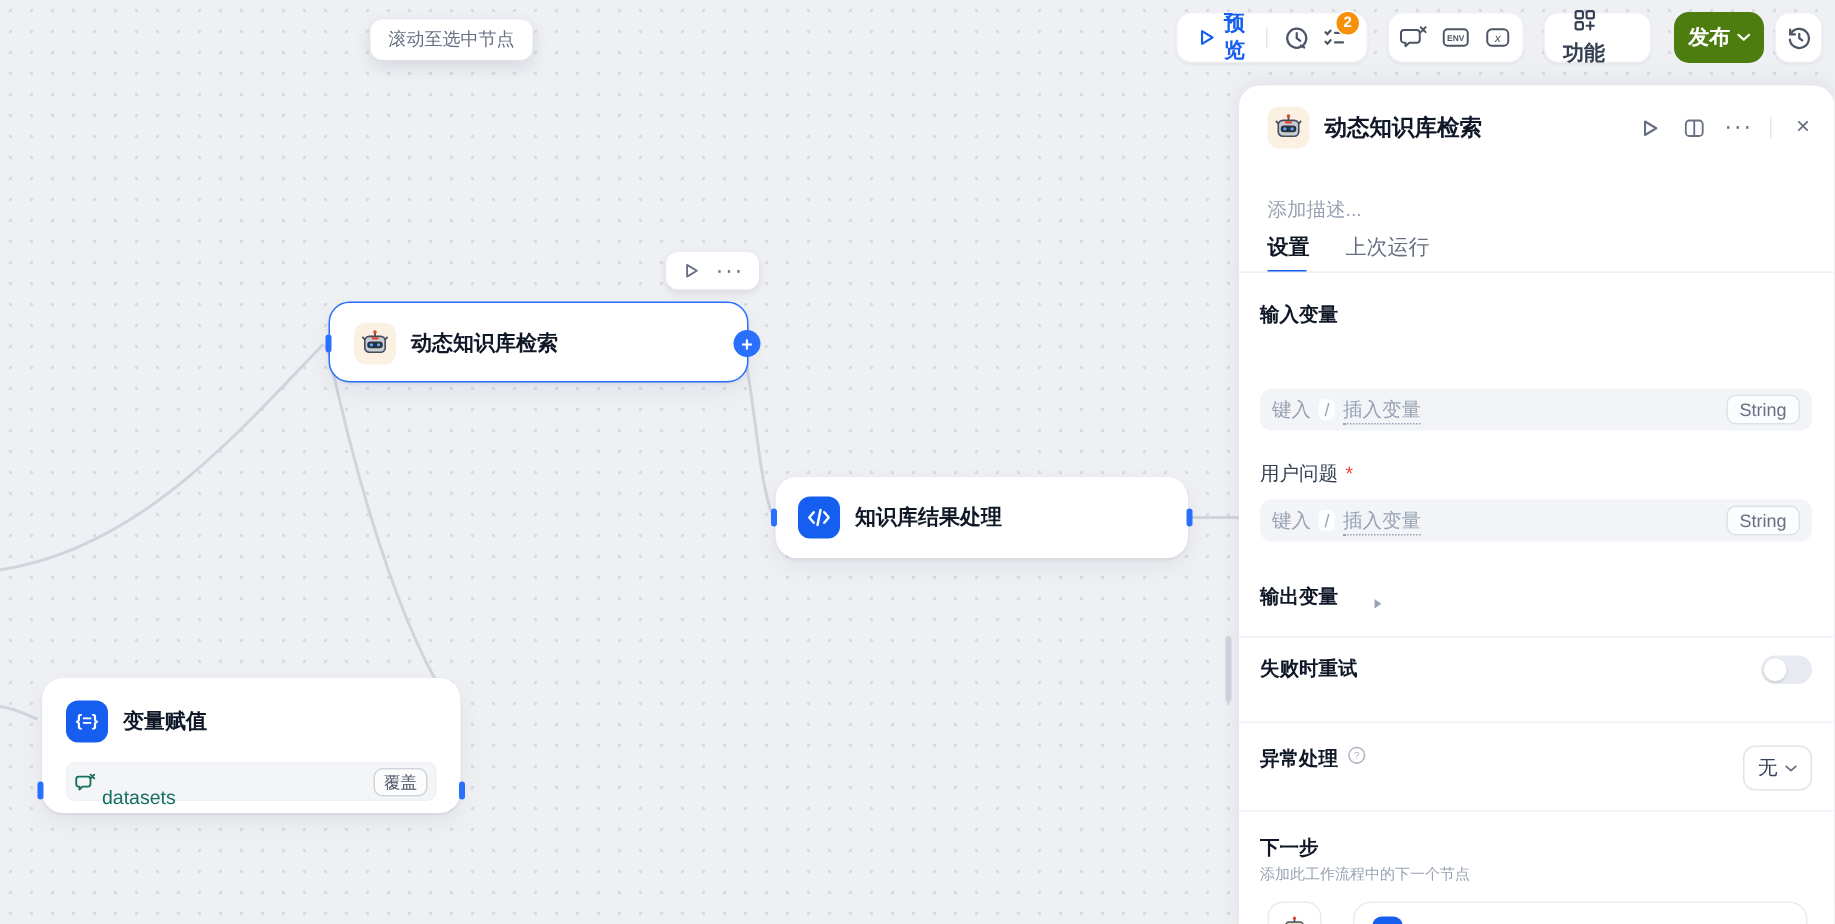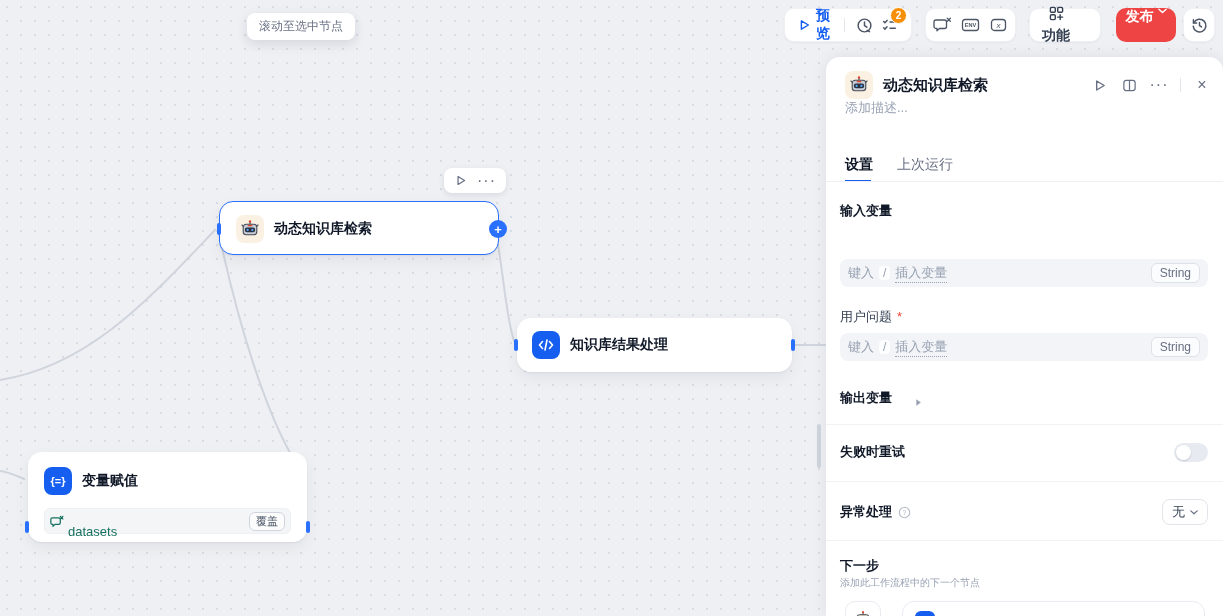--- a/index.html
+++ b/index.html
@@ -18,22 +18,22 @@
   .tgroup { position:absolute; top:8px; height:34px; background:#fff; border-radius:10px;
             border:1px solid #f0f1f4; box-shadow:0 1px 2px rgba(16,24,40,.05);
             display:flex; align-items:center; z-index:6; }
   .preview-btn { display:flex; align-items:center; gap:5px; color:#155eef; font-size:14px; font-weight:600; cursor:pointer; }
   .vdiv { width:1px; height:14px; background:#e4e7ec; margin:0 10px; }
   .tico { color:#4b5565; display:flex; align-items:center; justify-content:center; width:24px; height:24px; cursor:pointer; position:relative; }
   .badge { position:absolute; top:-6px; right:-8px; min-width:17px; height:17px; border-radius:9px;
            background:#f79009; border:1.5px solid #fff; color:#fff; font-size:10px; font-weight:700;
            display:flex; align-items:center; justify-content:center; padding:0 3px; }
   .feat-btn { display:flex; align-items:center; gap:6px; color:#354052; font-size:14px; font-weight:600; padding:0 12px; cursor:pointer;flex-direction:column; }
-  .publish-btn { position:absolute; top:8px; left:1116px; height:34px; width:60px; background:#ef4444; color:#fff;
-                 border-radius:10px; display:flex; justify-content:center; gap:4px;
+  .publish-btn { position:absolute; top:8px; left:1116px; height:34px; width:60px; background:#4d7c0f; color:#fff;
+                 border-radius:10px; display:flex; align-items:center; justify-content:center; gap:4px;
                  font-size:14px; font-weight:600; z-index:6; cursor:pointer; }
   .hist-btn { position:absolute; top:8px; left:1183px; width:32px; height:34px; background:#fff; border-radius:10px;
               border:1px solid #f0f1f4; box-shadow:0 1px 2px rgba(16,24,40,.05); display:flex; align-items:center;
               justify-content:center; color:#4b5565; z-index:6; cursor:pointer; }
 
   
   .tooltip { position:absolute; left:247px; top:13px; background:#fff; border-radius:8px; padding:5px 12px;
              font-size:12px; color:#676f83; box-shadow:0 4px 12px rgba(16,24,40,.12); z-index:7; }
 
   
@@ -57,38 +57,38 @@
   .var-name { color:#15705f; font-size:13px; flex:1;margin-top:20px; }
   .ow-badge { background:#fcfcfd; border:1px solid #d0d5dd; border-radius:6px; color:#495464;
               font-size:11px; padding:1px 6px; }
 
   
   .panel { position:absolute; left:826px; top:57px; width:397px; height:559px; background:#fff;
            border-radius:14px 14px 0 0; box-shadow:0 0 16px rgba(16,24,40,.08); z-index:5; }
   .p-header { position:absolute; left:19px; right:10px; top:14px; height:28px; display:flex; align-items:center; gap:8px; }
   .p-title { font-size:15px; font-weight:700; color:#101828; flex:1; margin-left:2px; }
   .p-ico { width:22px; height:22px; display:flex; align-items:center; justify-content:center; color:#676f83; cursor:pointer; }
-  .p-desc { position:absolute; left:19px; top:42px; font-size:13px; color:#98a2b3; }
+  .p-desc { position:absolute; left:19px; top:74px; font-size:13px; color:#98a2b3; }
   .p-tabs { position:absolute; left:19px; top:99px; display:flex; gap:24px; font-size:14px; }
   .tab-active { font-weight:700; color:#101828; position:relative; cursor:pointer; }
   .tab-active::after { content:""; position:absolute; left:0; right:2px; bottom:-8px; height:2px; background:#155eef; }
   .tab { color:#676f83; cursor:pointer; }
   .p-tabline { position:absolute; left:0; right:0; top:124px; height:1px; background:#eef0f3; }
   .sec-title { font-size:13px; font-weight:700; color:#101828; }
   .f-label { font-size:13px; color:#354052; }
   .req { color:#f04438; margin-left:5px; font-size:13px; }
   .p-input { position:absolute; left:14px; right:15px; height:28px; background:#f2f4f7; border-radius:8px;
              display:flex; align-items:center; padding:0 8px; font-size:13px; color:#98a2b3; cursor:text; }
   .ph { flex:1; display:flex; align-items:center; gap:5px; }
   .kbd { background:rgba(255,255,255,.85); border-radius:4px; padding:0 4px; font-size:12px; color:#98a2b3; }
   .ins { border-bottom:1px dotted #98a2b3; }
   .type-badge { background:rgba(255,255,255,.7); border:1px solid #dde1e8; border-radius:6px;
                 color:#676f83; font-size:12px; padding:2px 8px; }
   .p-div { position:absolute; left:0; right:0; height:1px; background:#f0f2f5; }
-  .p-row { position:absolute; left:14px; right:15px; height:30px; display:flex; align-items:center; }
+  .p-row { position:absolute; left:14px; right:15px; height:30px; display:flex; }
   .toggle { width:34px; height:19px; border-radius:10px; background:#e7eaf0; position:relative; cursor:pointer; }
   .toggle .knob { position:absolute; left:2px; top:2px; width:15px; height:15px; border-radius:50%;
                   background:#fff; box-shadow:0 1px 2px rgba(16,24,40,.15); }
   .none-btn { border:1px solid #e2e4e9; border-radius:8px; background:#fff; color:#354052; font-size:13px;
               padding:3px 9px; display:flex; align-items:center; gap:5px; cursor:pointer; }
   .scroll-thumb { position:absolute; left:817px; top:424px; width:4px; height:44px; background:#cdd2da;
                   border-radius:2px; z-index:6; }
   .mini-box { position:absolute; left:19px; top:544px; width:36px; height:36px; border:1px solid #e9ebf0;
               border-radius:10px; background:#fff; display:flex; align-items:center; justify-content:center; cursor:pointer; }
   .next-card { position:absolute; left:76px; top:544px; width:303px; height:40px; border:1px solid #e9ebf0;

